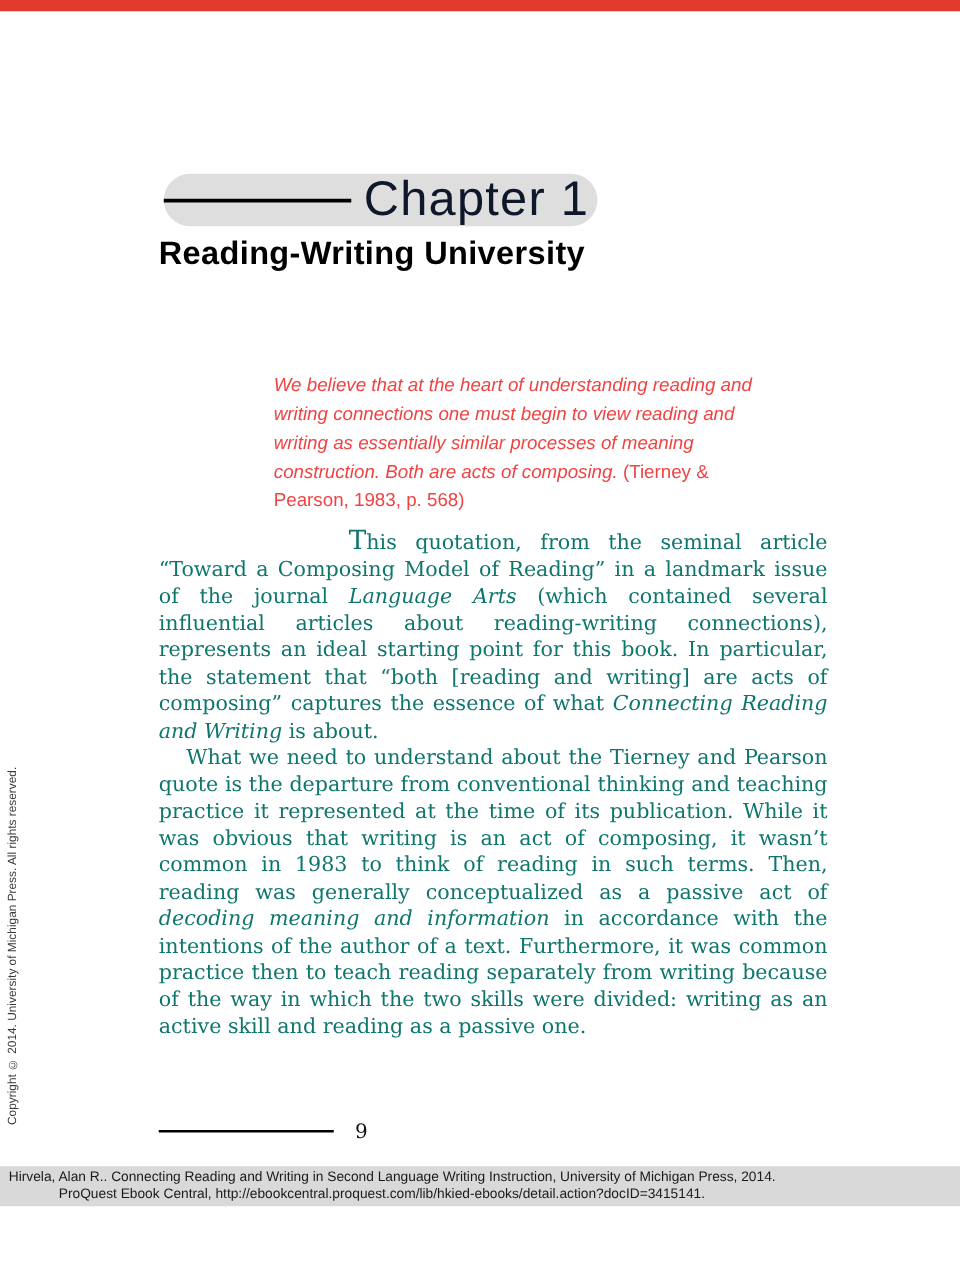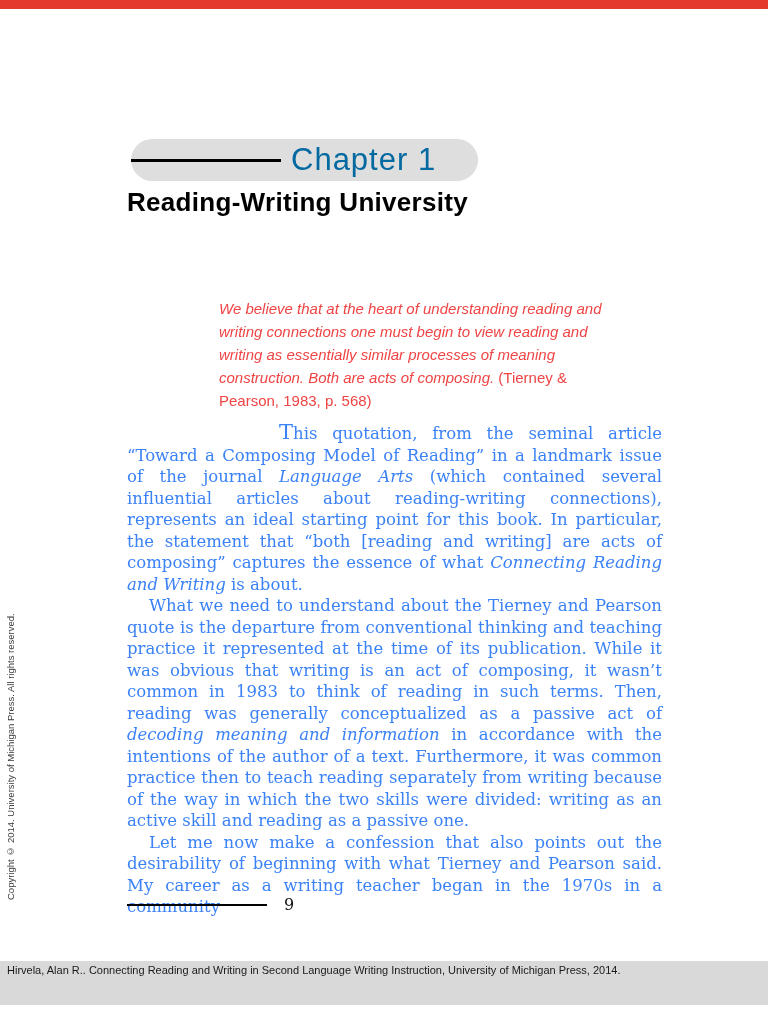--- a/index.html
+++ b/index.html
@@ -20,21 +20,21 @@
   .chapter-pill {
     position:absolute; left:131px; top:139px;
     width:347px; height:42px;
     background:#dedede;
     border-radius:22px;
     display:flex; align-items:center;
   }
   .chapter-line { width:150px; height:3px; background:#000; flex:0 0 auto; }
   .chapter-label {
     font-family:"Liberation Sans", sans-serif;
-    font-size:31px; color:#0369a1;
+    font-size:39px; color:#0f172a;
     margin-left:10px; letter-spacing:1px;
   }
 
   
   .title {
     position:absolute; left:127px; top:186px; margin:0;
     font-family:"Liberation Sans", sans-serif;
     font-weight:700; font-size:26px; line-height:32px;
     letter-spacing:.3px; color:#000;
   }
@@ -45,21 +45,21 @@
     position:absolute; left:219px; top:297px; width:386px;
     font-family:Liberation Sans, sans-serif;
     font-size:15px; line-height:23px; color:#ef4444;
   }
 
   
   .body-text {
     position:absolute; left:127px; top:422px; width:535px;
     font-family:"DejaVu Serif", serif;
     font-size:16.5px; line-height:21.5px;
-    color:#3b82f6; text-align:justify;
+    color:#0f766e; text-align:justify;
   }
   .p { margin:0; }
   .p.first  { text-indent:152px; }
   .p.indent { text-indent:22px; }
   .it { font-style:italic; }
   .bigcap { font-size:21px; }
 
   
   .pagenum-row {
     position:absolute; left:127px; top:895px;
@@ -75,22 +75,22 @@
   
   .vcopy {
     position:absolute; left:5px; top:610px; height:290px;
     writing-mode:vertical-rl; transform:rotate(180deg);
     font-family:"Liberation Sans", sans-serif;
     font-size:9.5px; color:#3a3a3a; white-space:nowrap;
   }
 
   
   .footer {
-    position:absolute; left:0; top:961px;
-    width:768px; height:44px; box-sizing:border-box;
+    position:absolute; left:0; top:933px;
+    width:768px; height:32px; box-sizing:border-box;
     background:#d9d9d9;
     padding:3px 6px 0 7px;
     font-family:"Liberation Sans", sans-serif;
     font-size:11px; line-height:13px; color:#1a1a1a;
     white-space:nowrap; overflow:hidden;
   }
   .f2 { padding-left:40px; }
 </style>
 </head>
 <body>
@@ -106,27 +106,27 @@
 
   <h1 class="title">
     <span>Reading-Writing University</span>
   </h1>
 
   <div class="epigraph"><span class="it">We believe that at the heart of understanding reading and writing connections one must begin to view reading and writing as essentially similar processes of meaning construction. Both are acts of composing.</span><span> (Tierney &amp; Pearson, 1983, p. 568)</span></div>
 
   <div class="body-text">
     <p class="p first"><span class="bigcap">T</span><span>his quotation, from the seminal article “Toward a Composing Model of Reading” in a landmark issue of the journal </span><span class="it">Language Arts</span><span> (which contained several influential articles about reading-writing connections), represents an ideal starting point for this book. In particular, the statement that “both [reading and writing] are acts of composing” captures the essence of what </span><span class="it">Connecting Reading and Writing</span><span> is about.</span></p>
     <p class="p indent"><span>What we need to understand about the Tierney and Pearson quote is the departure from conventional thinking and teaching practice it represented at the time of its publication. While it was obvious that writing is an act of composing, it wasn’t common in 1983 to think of reading in such terms. Then, reading was generally conceptualized as a passive act of </span><span class="it">decoding meaning and information</span><span> in accordance with the intentions of the author of a text. Furthermore, it was common practice then to teach reading separately from writing because of the way in which the two skills were divided: writing as an active skill and reading as a passive one.</span></p>
-    <p class="p indent"><span>Let me now make a confession that also points out the desirability of beginning with what Tierney and Pearson said. My career as a writing teacher began in the 1970s in a community</span></p>
   </div>
 
   <div class="pagenum-row">
     <span class="pagenum-line"></span>
     <span class="pagenum">9</span>
   </div>
 
   <div class="vcopy">Copyright © 2014. University of Michigan Press. All rights reserved.</div>
 
 </div>
 
 <div class="footer">
   <div class="f1">Hirvela, Alan R.. Connecting Reading and Writing in Second Language Writing Instruction, University of Michigan Press, 2014.</div>
+  <div class="f2">ProQuest Ebook Central, http://ebookcentral.proquest.com/lib/hkied-ebooks/detail.action?docID=3415141.</div>
 </div>
 
 </body></html>

